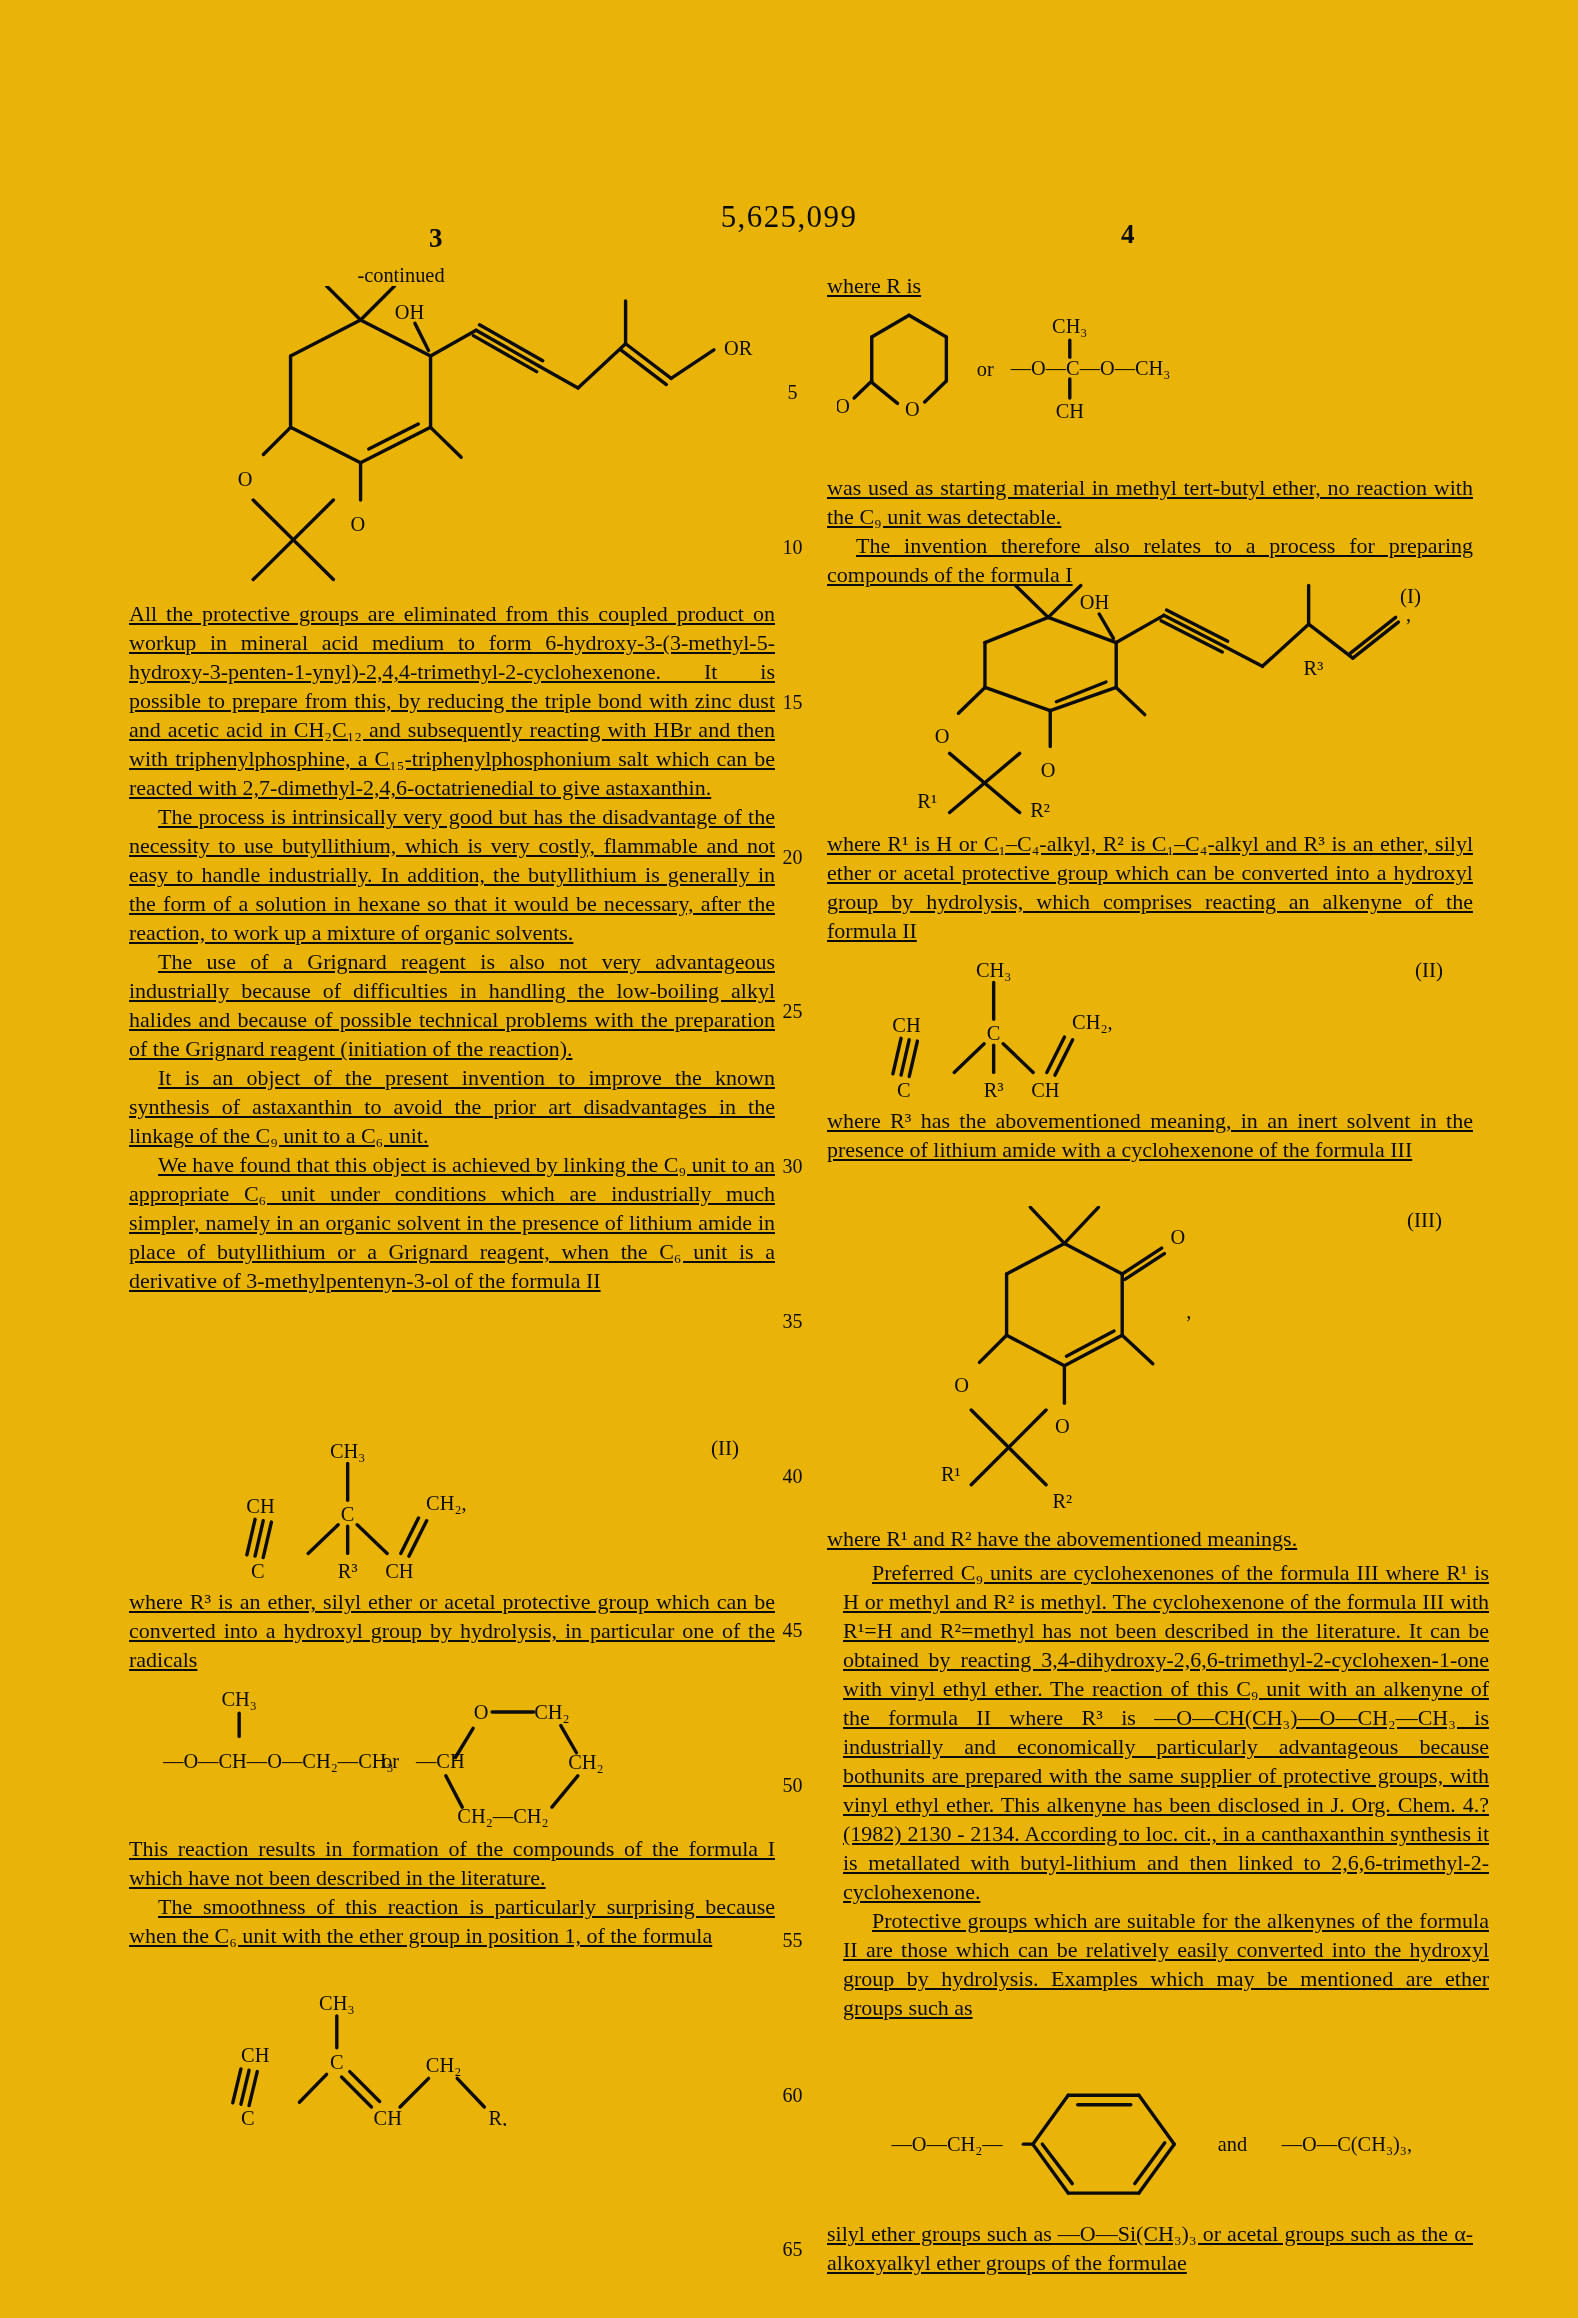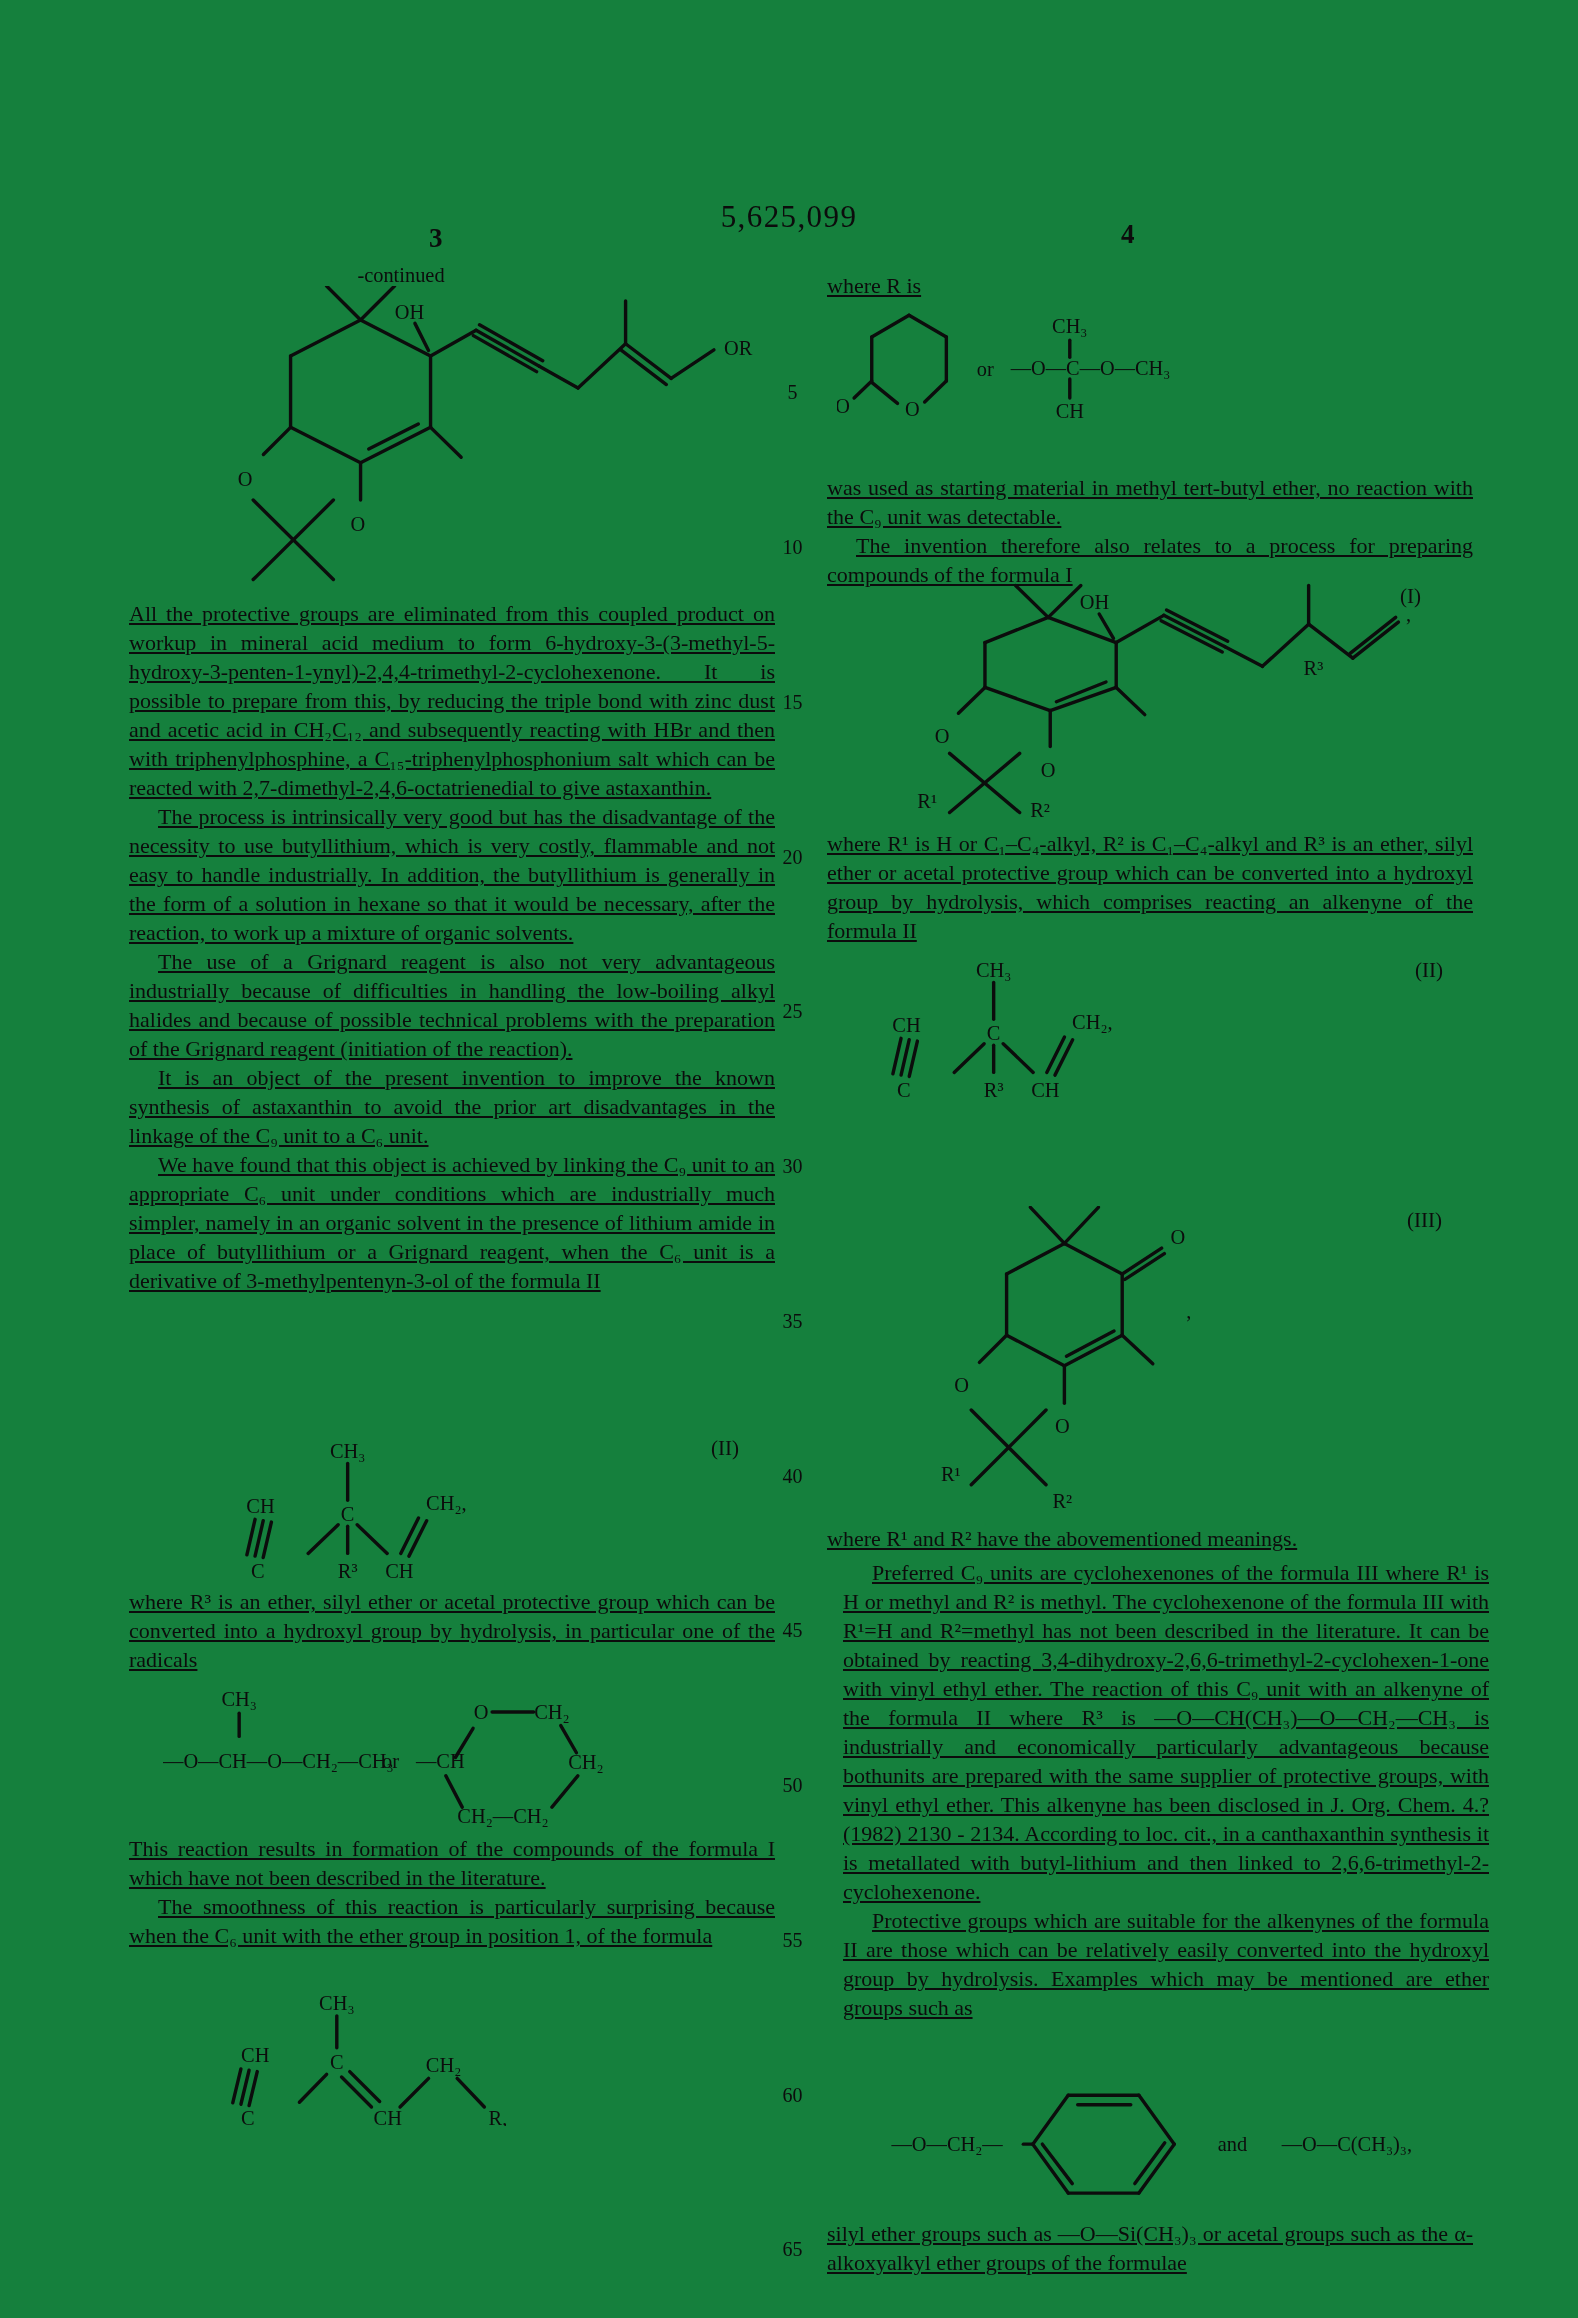--- a/index.html
+++ b/index.html
@@ -1,16 +1,16 @@
 <!DOCTYPE html>
 <html style="font-size:11px"><head>
 <meta charset="utf-8">
 <style>
   html,body{margin:0;padding:0;background:#e8e8e8;}
-  .page{position:relative;width:1578px;height:2319px;background:#15803d;color:#0c0c0c;
+  .page{position:relative;width:1578px;height:2319px;background:#eab308;color:#0c0c0c;
         font-family:"Liberation Serif","DejaVu Serif",serif;overflow:hidden;}
   .abs{position:absolute;}
   .patent-no{width:100%;text-align:center;font-size:31px;letter-spacing:1.4px;}
   .colno{font-size:27px;font-weight:bold;}
   .gutter-num{width:61px;text-align:center;font-size:20px;}
   .flow{width:646px;}
   .flow p{margin:0;text-align:justify;font-size:22px;line-height:29px;text-decoration:underline;}
   .flow p.ind{text-indent:29px;}
   .small-cap{font-size:20.4px;}
   .flabel{font-size:21px;}
@@ -263,20 +263,23 @@
       <text x="180" y="28" text-anchor="middle">CH₃</text>
       <text x="180" y="120" text-anchor="middle">C</text>
       <text x="52" y="108" text-anchor="middle">CH</text>
       <text x="48" y="204" text-anchor="middle">C</text>
       <text x="180" y="204" text-anchor="middle">R³</text>
       <text x="256" y="204" text-anchor="middle">CH</text>
       <text x="325" y="104" text-anchor="middle">CH₂,</text>
     </svg>
   </div>
 
+  <div class="abs flow" style="top:1106px;left:827px;">
+    <p>where R³ has the abovementioned meaning, in an inert solvent in the presence of lithium amide with a cyclohexenone of the formula III</p>
+  </div>
 
   <div class="abs flabel" style="top:1208px;left:1407px;">(III)</div>
   <div class="abs" style="top:1206px;left:884px;">
     <svg width="422" height="306" viewBox="0 0 620 450">
       <g>
         <line x1="265" y1="55" x2="215" y2="2"></line>
           <line x1="265" y1="55" x2="315" y2="2"></line>
         <line x1="265" y1="55" x2="350" y2="100"></line>
           <line x1="350" y1="100" x2="350" y2="190"></line>
         <line x1="350" y1="190" x2="265" y2="235"></line>

